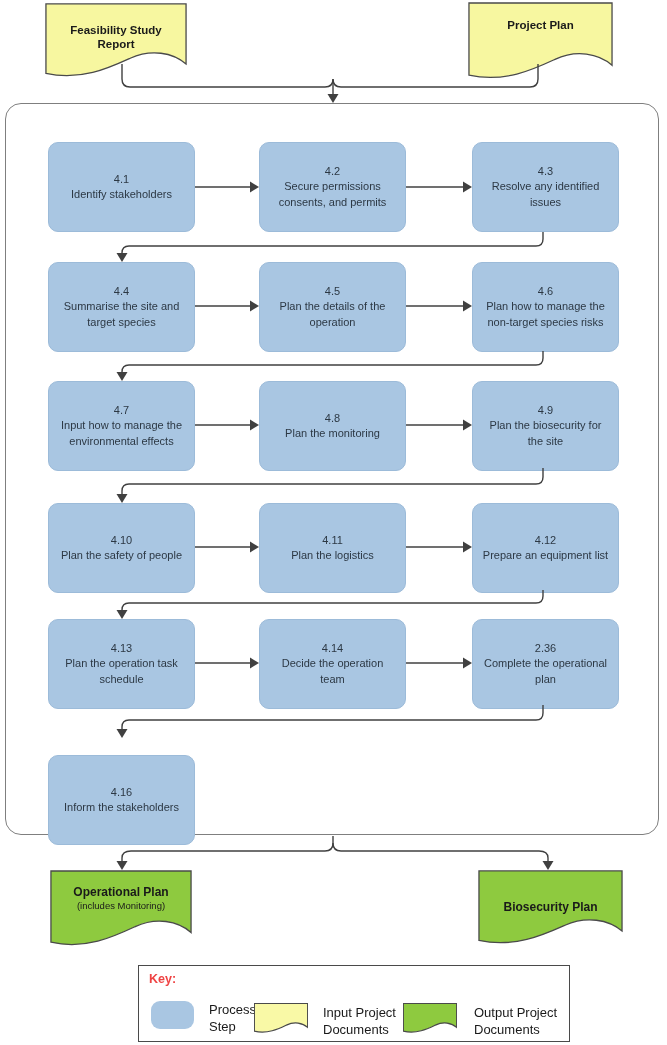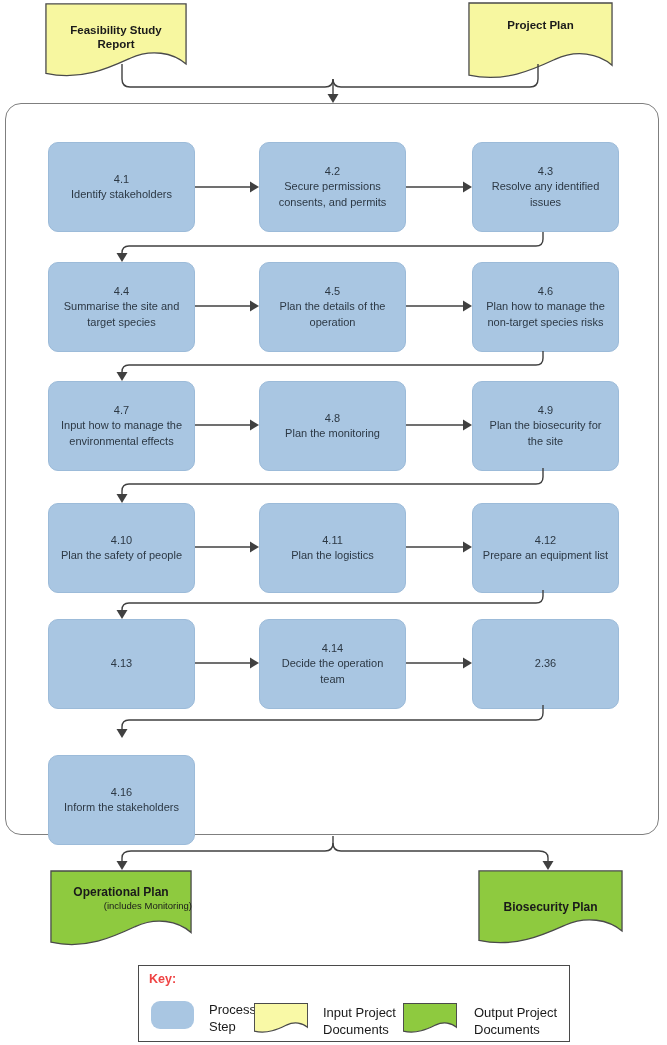--- a/index.html
+++ b/index.html
@@ -18,21 +18,21 @@
     text-align:center;color:#2c3844;font-size:11px;line-height:1.38;padding:2px 9px;
   }
   .pnum{white-space:nowrap;}
   .doc{position:absolute;}
   .doc svg{position:absolute;left:0;top:0;width:100%;height:100%;}
   .doc-label{
     position:relative;text-align:center;font-weight:bold;font-size:11.5px;color:#1a1a1a;
     padding:20px 8px 0;line-height:1.25;
   }
   .doc-sublabel{
-    position:relative;text-align:right;font-size:9.5px;color:#1a1a1a;line-height:1.2;
+    position:relative;text-align:center;font-size:9.5px;color:#1a1a1a;line-height:1.2;
   }
   .overlay{position:absolute;left:0;top:0;width:667px;height:1045px;pointer-events:none;}
   .keybox{
     position:absolute;left:138px;top:965px;width:432px;height:77px;
     border:1.2px solid #4a4a4a;background:#fff;box-sizing:border-box;
   }
   .key-title{position:absolute;left:10px;top:6px;font-size:12.5px;font-weight:bold;color:#ef4444;text-align:right;}
   .key-label{position:absolute;font-size:13px;color:#1a1a1a;line-height:1.3;}
   .key-swatch-process{position:absolute;left:12px;top:35px;width:43px;height:28px;background:#a9c6e2;border-radius:9px;}
   .key-doc{position:absolute;width:54px;height:32px;}
@@ -106,27 +106,29 @@
       <div class="pnum">4.11</div>
       <div>Plan the logistics</div>
     </div>
   <div class="pbox" style="left:472px;top:503px">
       <div class="pnum">4.12</div>
       <div>Prepare an equipment list</div>
     </div>
 
   <div class="pbox" style="left:48px;top:619px">
       <div class="pnum">4.13</div>
+      <div>Plan the operation task schedule</div>
     </div>
   <div class="pbox" style="left:259px;top:619px">
       <div class="pnum">4.14</div>
       <div>Decide the operation team</div>
     </div>
   <div class="pbox" style="left:472px;top:619px">
       <div class="pnum">2.36</div>
+      <div>Complete the operational plan</div>
     </div>
 
   <div class="pbox" style="left:48px;top:755px">
       <div class="pnum">4.16</div>
       <div>Inform the stakeholders</div>
     </div>
 
   <div class="doc" style="left:50px;top:870px;width:142px;height:82px">
     <svg viewBox="0 0 150 84" preserveAspectRatio="none">
       <path d="M1,1 L149,1 L149,64 C135,52 112,48 90,58 C68,68 38,82 1,74 Z" fill="#8eca3f" stroke="#4a4a4a" stroke-width="1.3" vector-effect="non-scaling-stroke"></path>

